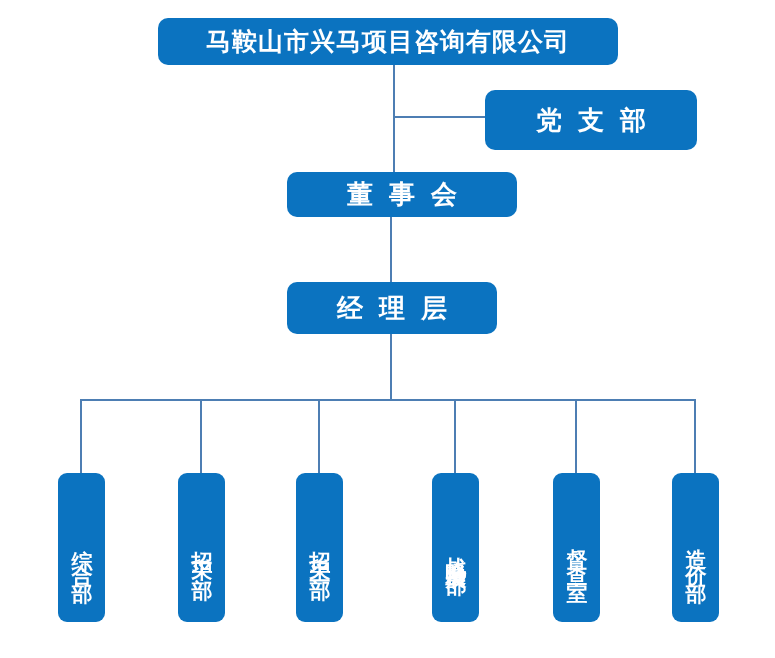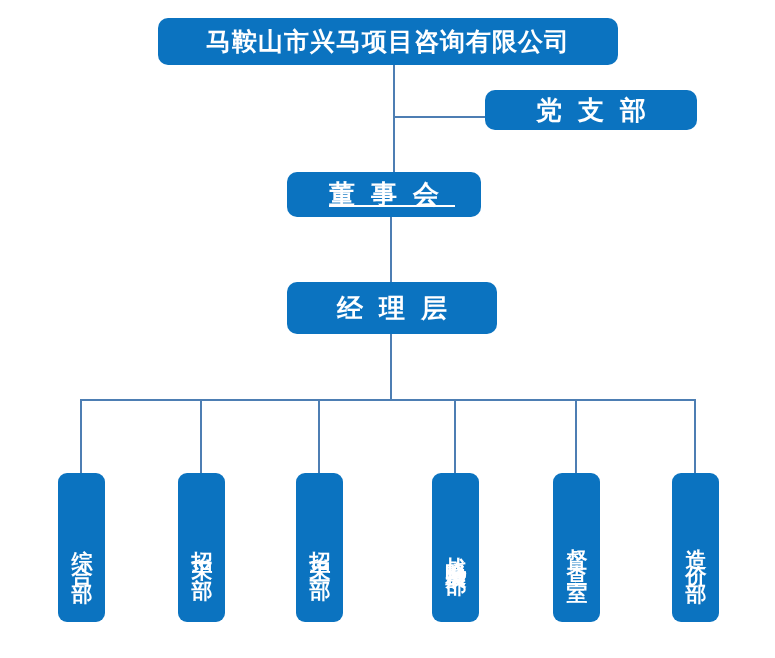--- a/index.html
+++ b/index.html
@@ -29,22 +29,22 @@
     border-radius:10px;
   }
   .root-node{
     left:158px;top:18px;width:460px;height:47px;
     font-size:25px;letter-spacing:1px;
   }
   .mid-node{
     font-size:26px;
   }
   .mid-node .lbl{letter-spacing:16px;padding-left:16px;}
-  .party-node{left:485px;top:90px;width:212px;height:40px;}
-  .board-node{left:287px;top:172px;width:194px;height:45px;text-decoration:underline;}
+  .party-node{left:485px;top:90px;width:212px;height:60px;}
+  .board-node{left:287px;top:172px;width:230px;height:45px;}
   .mgmt-node{left:287px;top:282px;width:210px;height:52px;}
   .dept-node{
     position:absolute;
     top:473px;width:47px;height:149px;
     background:var(--box-fill);
     color:var(--text);
     border-radius:9px;
     display:flex;
     align-items:center;
     justify-content:center;

